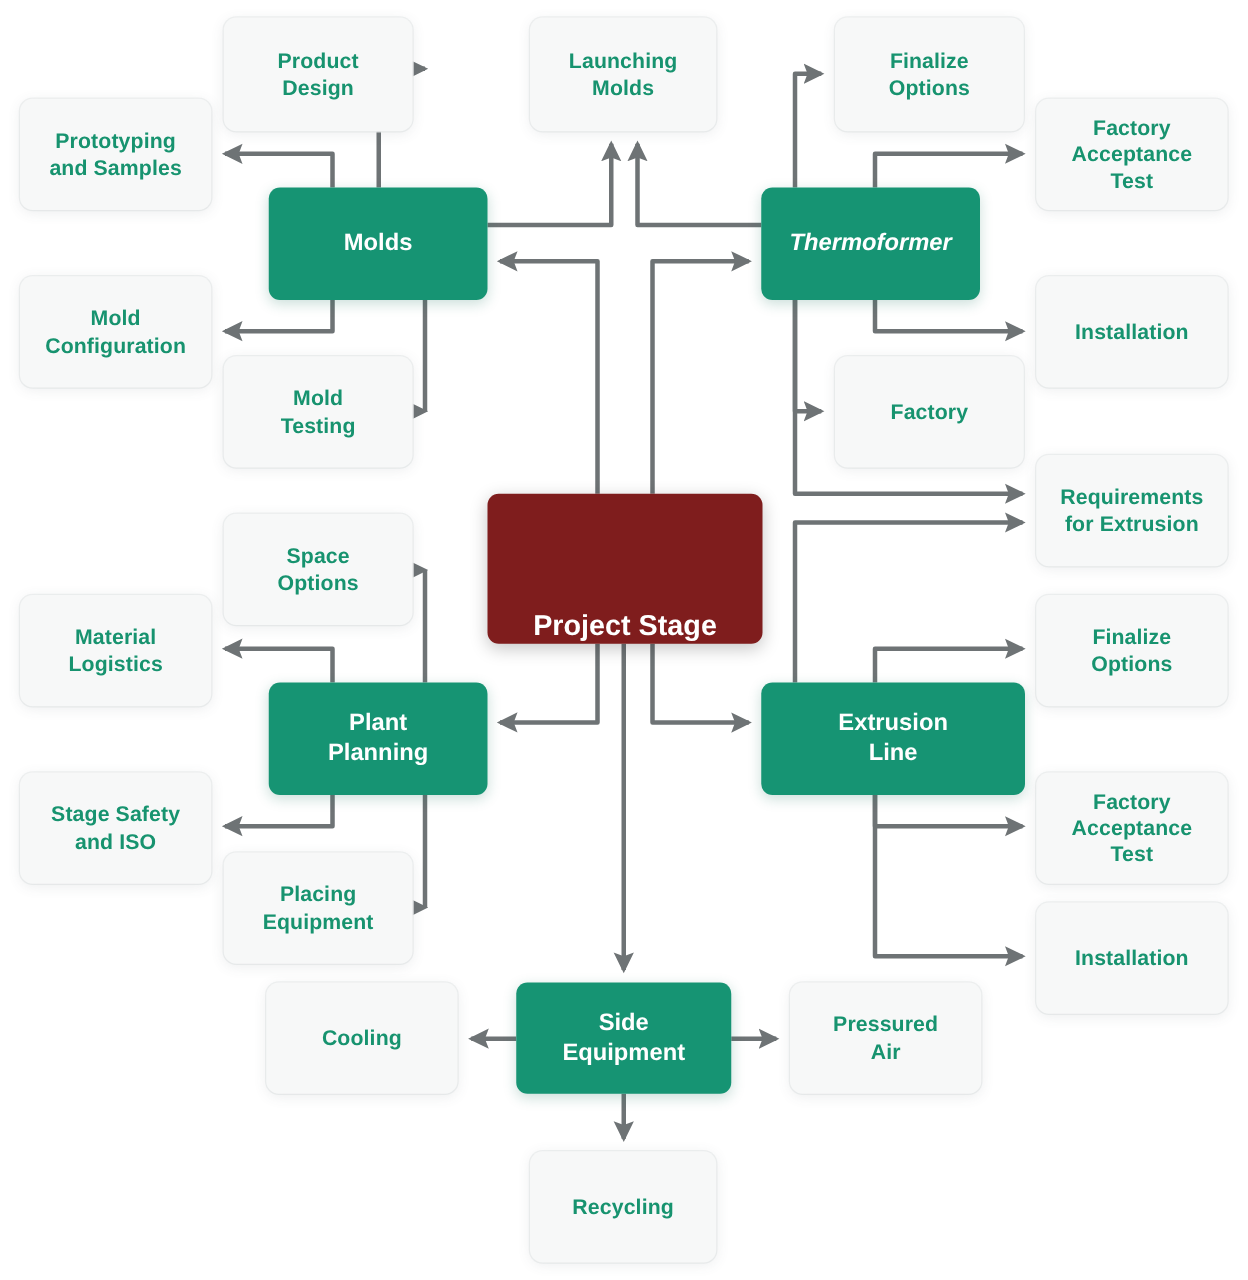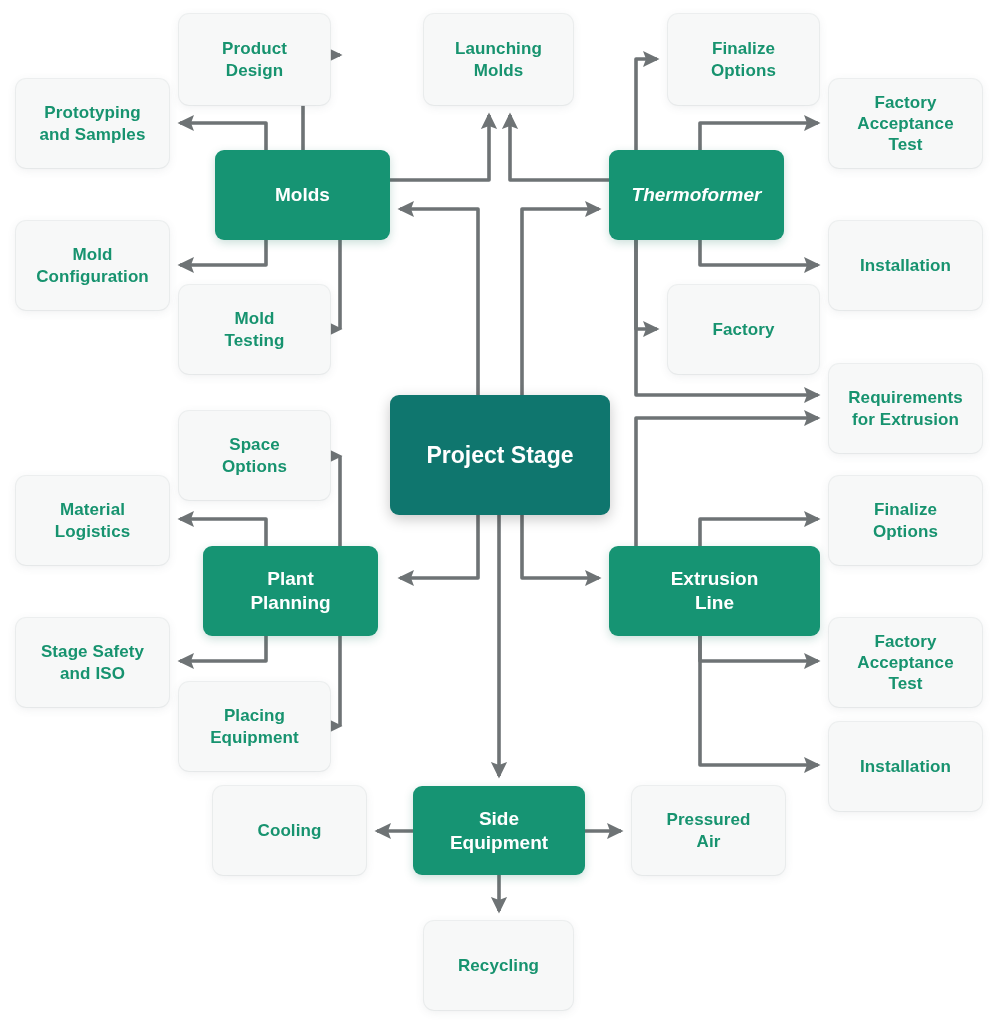--- a/index.html
+++ b/index.html
@@ -31,27 +31,28 @@
   .node.hub{
     background:#169473;
     color:#ffffff;
     font-size:19px;
     font-weight:bold;
     border-radius:9px;
     box-shadow:0 3px 10px rgba(20,110,85,0.22);
     z-index:3;
   }
   .node.root{
-    background:#0f766e;
+    background:#7f1d1d;
     color:#ffffff;
     font-size:23px;
     font-weight:bold;
     border-radius:9px;
     box-shadow:0 4px 14px rgba(0,0,0,0.22);
     z-index:4;
+    align-items:flex-end;
   }
   .node .lbl{display:block;}
 </style>
 </head>
 <body>
 
 <div id="stage">
 
   <svg class="edges" viewBox="0 0 998 1024" xmlns="http://www.w3.org/2000/svg">
     <defs>
@@ -123,21 +124,21 @@
 Test</span></div>
       <div class="node leaf" style="left: 179px; top: 682px; width: 151px; height: 89px;"><span class="lbl">Placing
 Equipment</span></div>
       <div class="node leaf" style="left: 829px; top: 722px; width: 153px; height: 89px;"><span class="lbl">Installation</span></div>
       <div class="node leaf" style="left: 213px; top: 786px; width: 153px; height: 89px;"><span class="lbl">Cooling</span></div>
       <div class="node leaf" style="left: 632px; top: 786px; width: 153px; height: 89px;"><span class="lbl">Pressured
 Air</span></div>
       <div class="node leaf" style="left: 424px; top: 921px; width: 149px; height: 89px;"><span class="lbl">Recycling</span></div>
       <div class="node hub" style="left: 215px; top: 150px; width: 175px; height: 90px;"><span class="lbl">Molds</span></div>
       <div class="node hub" style="left: 609px; top: 150px; width: 175px; height: 90px; font-style: italic;"><span class="lbl">Thermoformer</span></div>
-      <div class="node hub" style="left: 203px; top: 546px; width: 175px; height: 90px;"><span class="lbl">Plant
+      <div class="node hub" style="left: 215px; top: 546px; width: 175px; height: 90px;"><span class="lbl">Plant
 Planning</span></div>
       <div class="node hub" style="left: 609px; top: 546px; width: 211px; height: 90px;"><span class="lbl">Extrusion
 Line</span></div>
       <div class="node hub" style="left: 413px; top: 786px; width: 172px; height: 89px;"><span class="lbl">Side
 Equipment</span></div>
       <div class="node root" style="left: 390px; top: 395px; width: 220px; height: 120px;"><span class="lbl">Project Stage</span></div>
     </div>
 
 </div>
 

